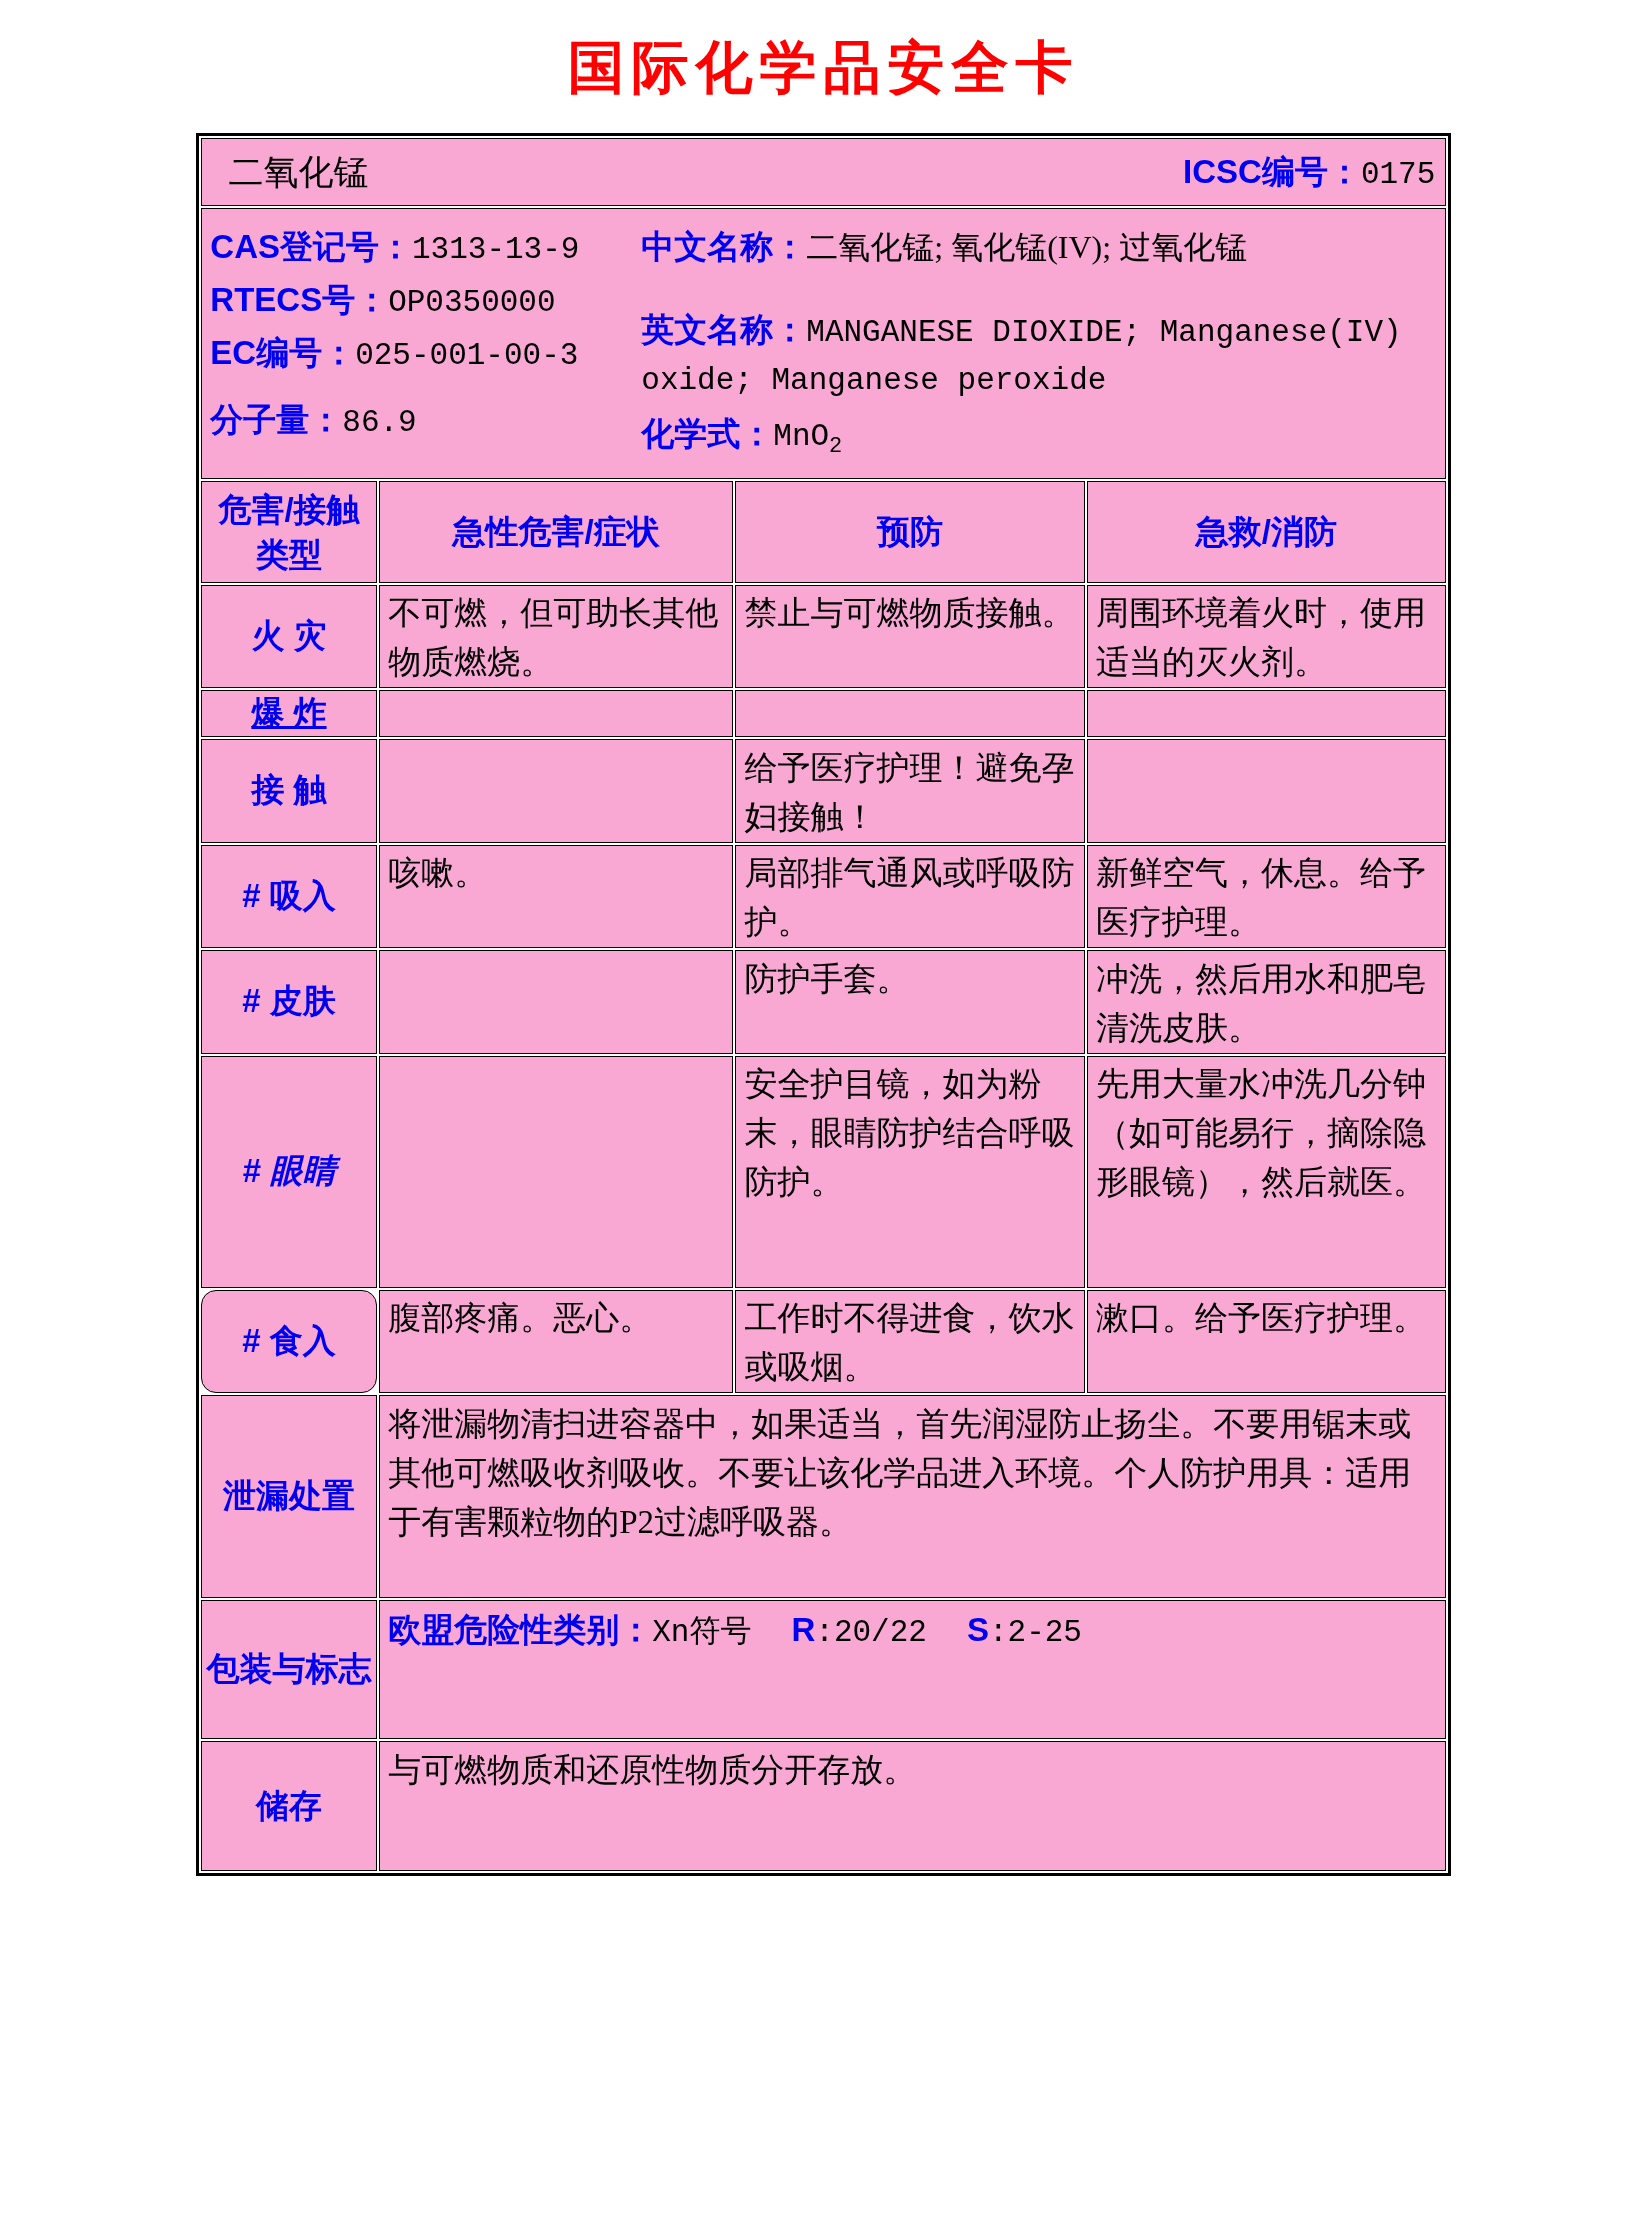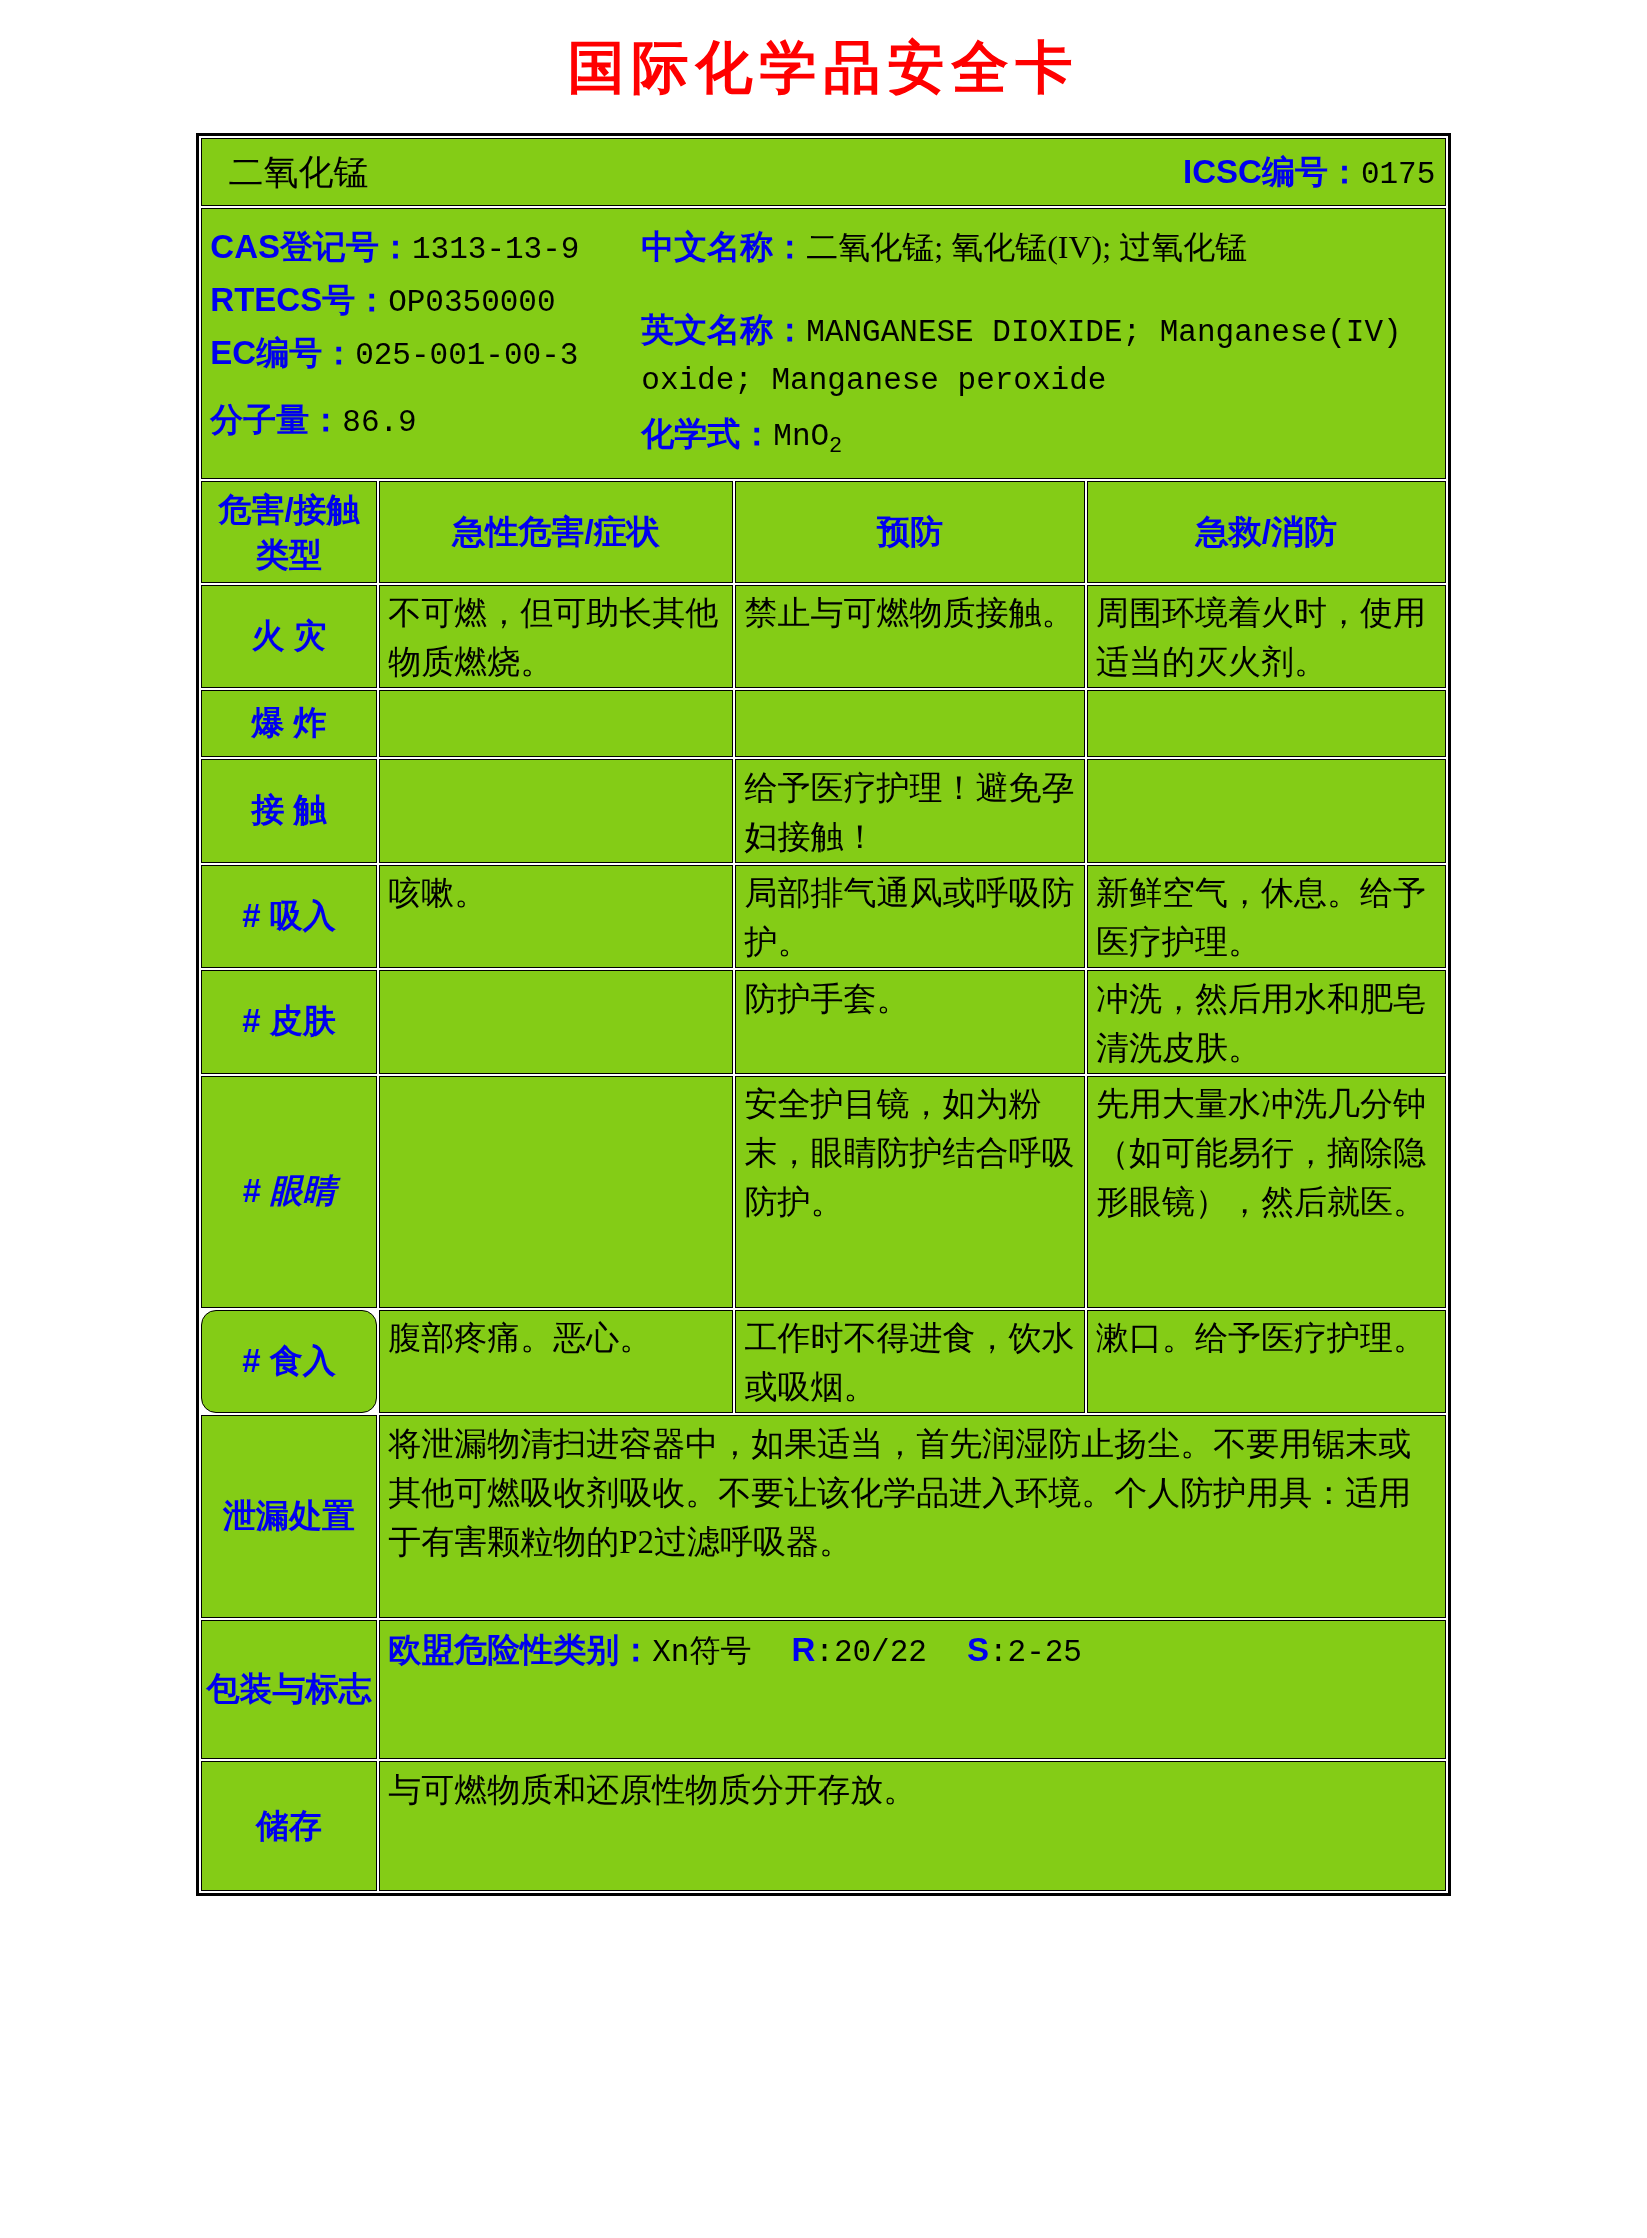--- a/index.html
+++ b/index.html
@@ -32,21 +32,21 @@
     width: 1255px;
     margin: 0 auto;
     border-collapse: separate;
     border-spacing: 2.1px;
     border: 3.5px solid #000000;
     background: #ffffff;
     table-layout: fixed;
   }
   table.card td, table.card th {
     border: 1.4px solid #000000;
-    background: #84cc16;
+    background: #f9a8d4;
     box-sizing: border-box;
     overflow: hidden;
     margin-left: 9px;
   }
   
   .cell-headerbar {
     height: 68px;
     vertical-align: middle;
     padding: 0 9.7px 0 26.4px;
   }
@@ -119,21 +119,21 @@
   td.cell-content {
     vertical-align: top;
     text-align: left;
     font-size: 33px;
     line-height: 49px;
     padding: 3.5px 8.3px 0 8.3px;
     color: #000000;
   }
   
   .h-fire      { height: 99px; }
-  .h-explosion { height: 67px;  }
+  .h-explosion { height: 47px; text-decoration: underline;  }
   .h-contact   { height: 101px; }
   .h-inhale    { height: 99px; }
   .h-skin      { height: 99px; }
   .h-eyes      { height: 232px; font-style: italic; }
   .h-ingest    { height: 99px; border-radius: 15px; }
   .h-spill     { height: 203px; }
   .h-pack      { height: 139px; }
   .h-emerg     { height: 182px; }
   .h-store     { height: 130px; }
   

